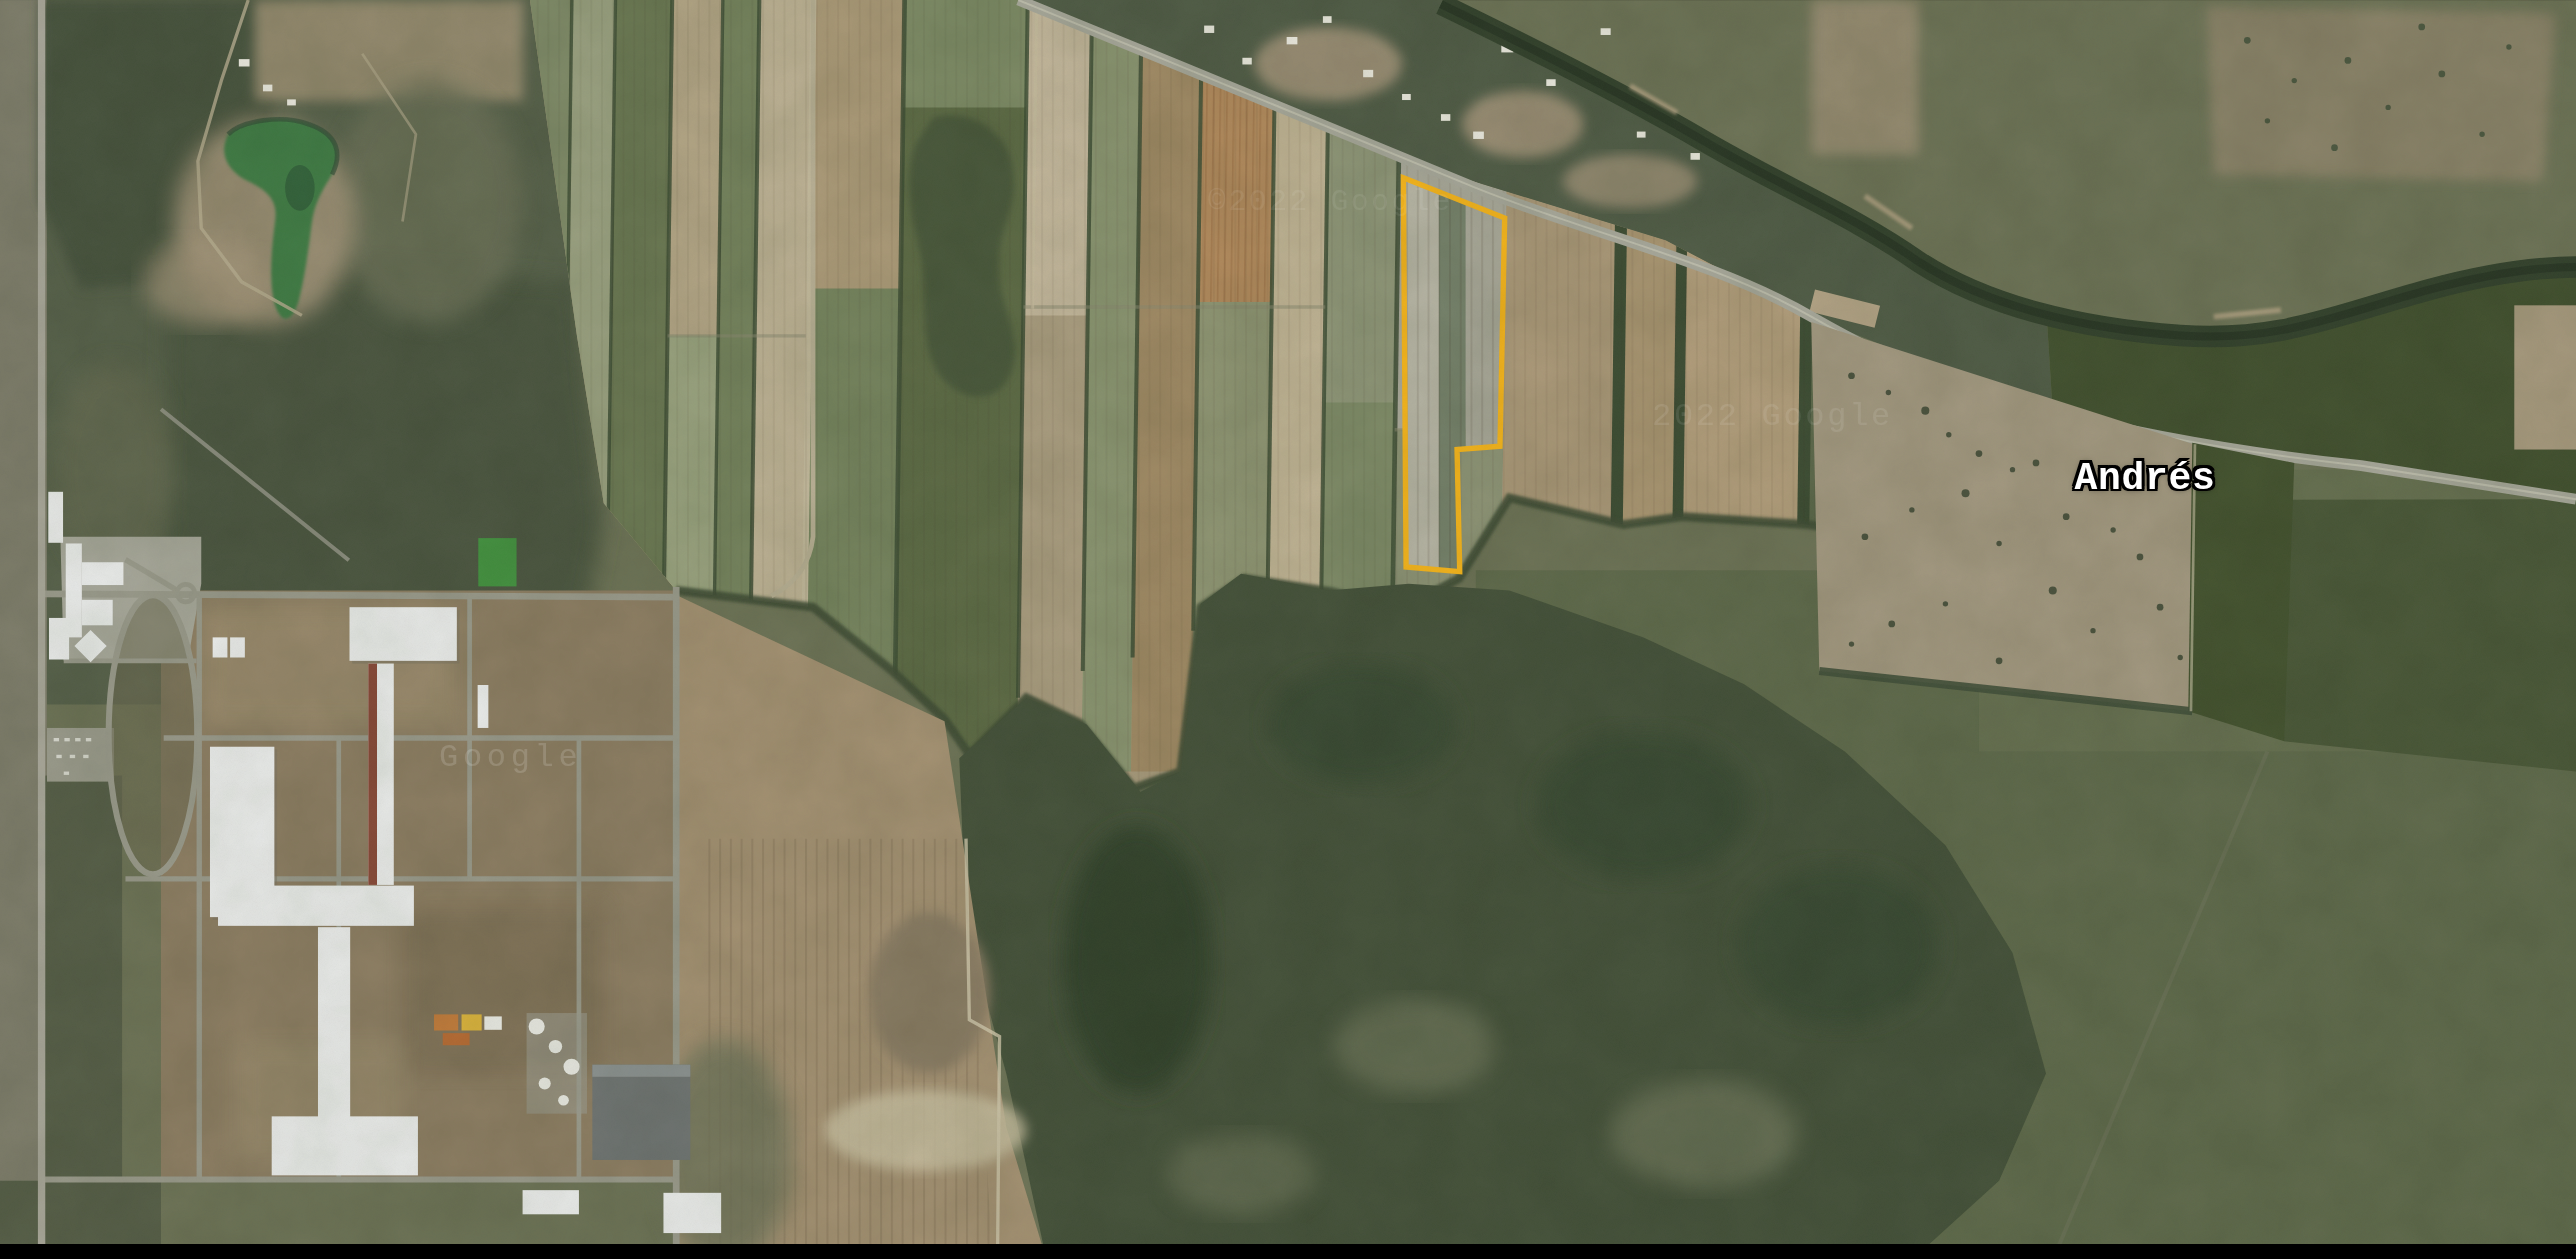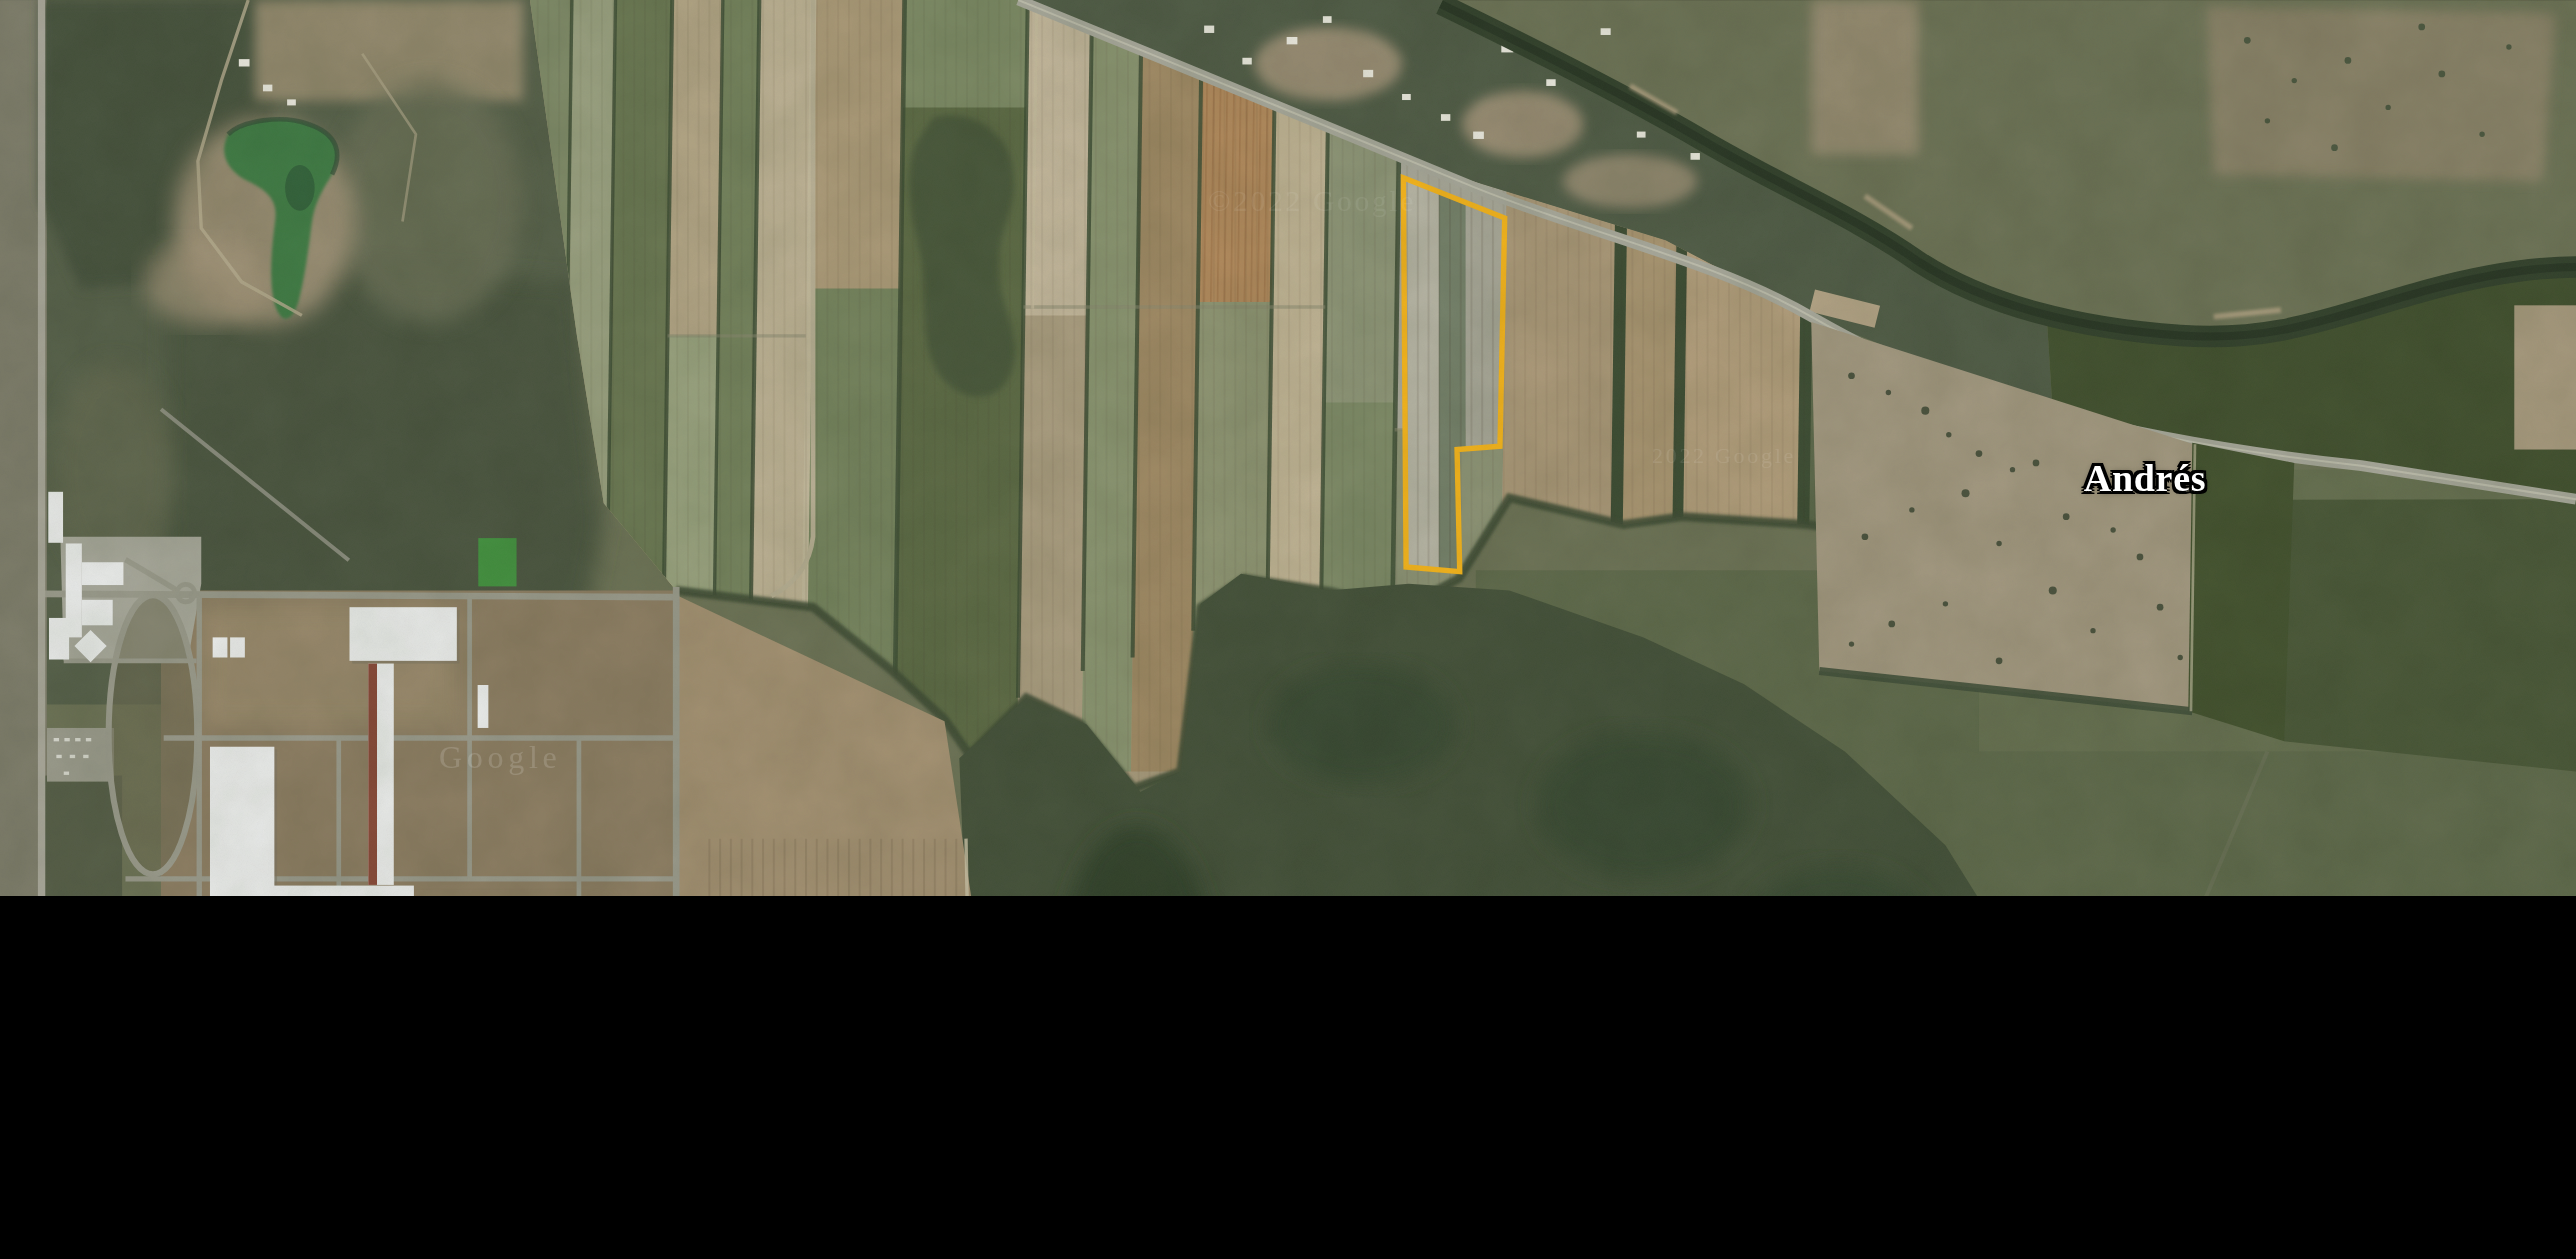--- a/index.html
+++ b/index.html
@@ -1,28 +1,28 @@
 <!DOCTYPE html>
 <html style="font-size:10.7px"><head>
 <meta charset="utf-8">
 <style>
   html,body{margin:0;padding:0;background:#000;}
-  .stage{position:relative;width:2576px;height:896px;overflow:hidden;
-         font-family:Liberation Serif, serif;}
+  .stage{position:relative;width:2576px;height:1244px;overflow:hidden;
+         font-family:Liberation Mono, monospace;}
   .stage svg{position:absolute;left:0;top:0;display:block;}
   .place-label{
     position:absolute;left:2145px;top:478px;transform:translate(-50%,-50%);
     font-size:38px;font-weight:bold;color:#fff;white-space:nowrap;
     text-shadow:-2.7px -2.7px 0 #000,2.7px -2.7px 0 #000,-2.7px 2.7px 0 #000,2.7px 2.7px 0 #000,
                 -2.7px 0 0 #000,2.7px 0 0 #000,0 -2.7px 0 #000,0 2.7px 0 #000,0 0 6.7px rgba(0,0,0,.8);
     letter-spacing:0.7px;}
   .wm{position:absolute;color:#fff;white-space:nowrap;pointer-events:none;}
   .wm-google{left:439px;top:739px;font-size:32px;letter-spacing:4.7px;opacity:.15;}
   .wm-c1{left:1208px;top:185px;font-size:29.5px;letter-spacing:2.7px;opacity:.07;}
-  .wm-c2{left:1652px;top:398px;font-size:22px;letter-spacing:2.7px;opacity:.09;margin-top:45px;}
+  .wm-c2{left:1652px;top:398px;font-size:32px;letter-spacing:2.7px;opacity:.09;}
 </style>
 </head>
 <body>
 
 <div class="stage">
 <svg width="2576" height="1260" viewBox="0 0 3840 1878" xmlns="http://www.w3.org/2000/svg">
   <defs>
     <filter id="b2">
           <feGaussianBlur stdDeviation="2"></feGaussianBlur>
         </filter>

